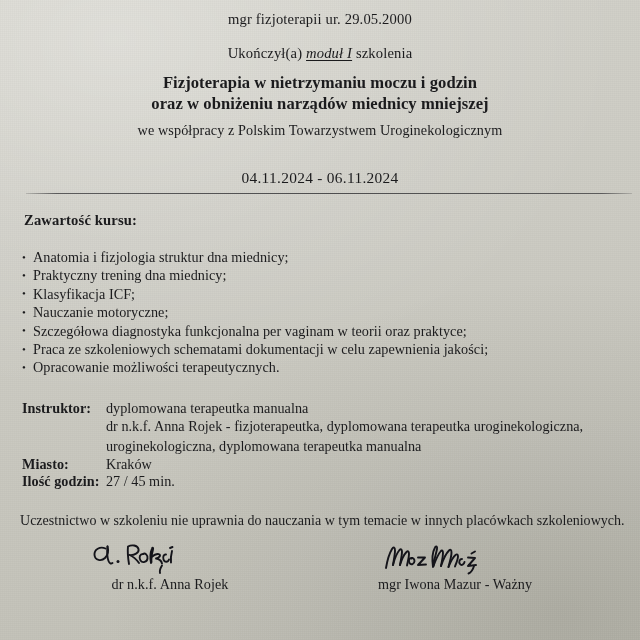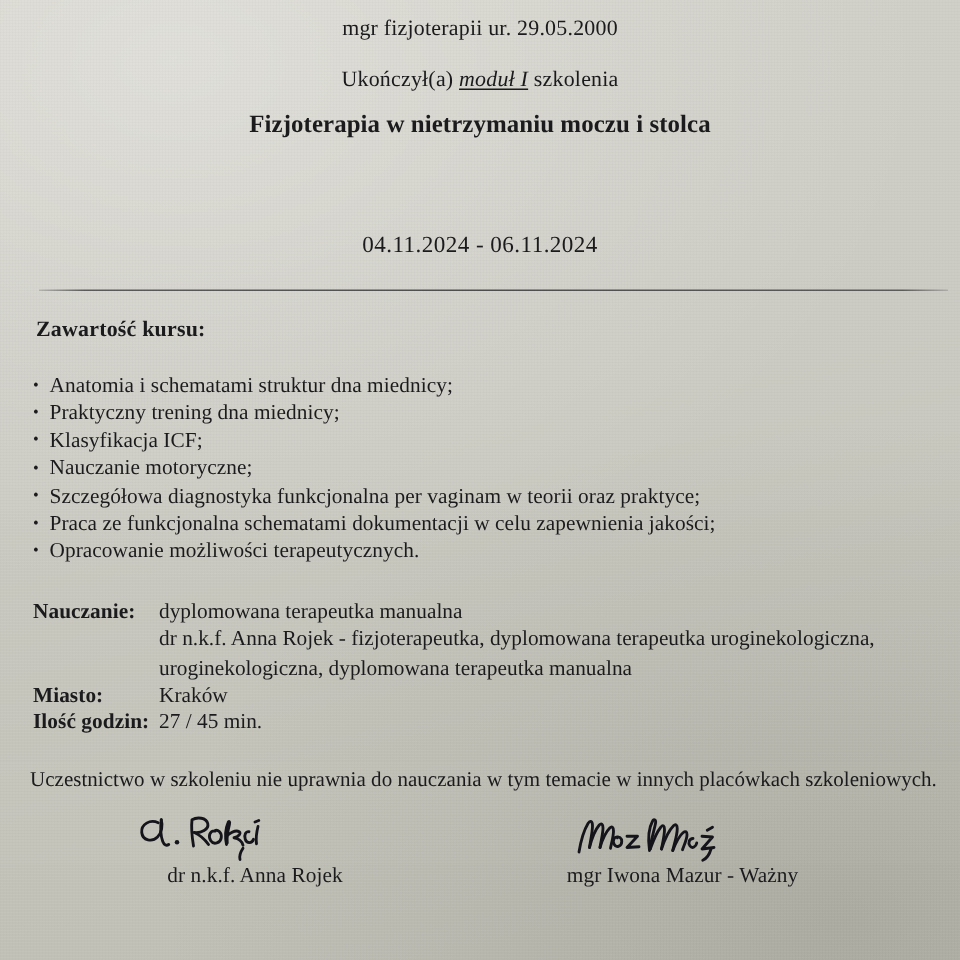--- a/index.html
+++ b/index.html
@@ -86,21 +86,21 @@
   .line-coop {
     position: absolute;
     left: 0; right: 0;
     top: 122px;
     font-size: 14.2px;
     letter-spacing: 0.1px;
   }
   .line-dates {
     position: absolute;
     left: 0; right: 0;
-    top: 155px;
+    top: 169px;
     font-size: 15.4px;
     letter-spacing: 0.3px;
   }
 
   
   #divider {
     position: absolute;
     left: 26px;
     width: 606px;
     top: 193px;
@@ -215,44 +215,46 @@
 
   <div id="content">
 
     <div class="clipped-line ctr"></div>
 
     <div class="line-degree ctr">mgr fizjoterapii  ur. 29.05.2000</div>
 
     <div class="line-module ctr"><span>Ukończył(a) </span><span class="emph">moduł I</span><span> szkolenia</span></div>
 
     <div class="title ctr">
-      <div>Fizjoterapia w nietrzymaniu moczu i stolca</div>
+      <div>Fizjoterapia w nietrzymaniu moczu i godzin</div>
+      <div>oraz w obniżeniu narządów miednicy mniejszej</div>
     </div>
 
+    <div class="line-coop ctr">we współpracy z Polskim Towarzystwem Uroginekologicznym</div>
 
     <div class="line-dates ctr">04.11.2024 - 06.11.2024</div>
 
     <div id="divider"></div>
 
     <div class="section-heading">Zawartość kursu:</div>
 
     <ul id="bullet-list">
-      <li>Anatomia i schematami struktur dna miednicy;</li>
+      <li>Anatomia i fizjologia struktur dna miednicy;</li>
       <li>Praktyczny trening dna miednicy;</li>
       <li>Klasyfikacja ICF;</li>
       <li>Nauczanie motoryczne;</li>
       <li>Szczegółowa diagnostyka funkcjonalna per vaginam w teorii oraz praktyce;</li>
-      <li>Praca ze funkcjonalna schematami dokumentacji w celu zapewnienia jakości;</li>
+      <li>Praca ze szkoleniowych schematami dokumentacji w celu zapewnienia jakości;</li>
       <li>Opracowanie możliwości terapeutycznych.</li>
     </ul>
 
     <div id="details">
 
       <div class="detail-row">
-        <div class="detail-label">Nauczanie:</div>
+        <div class="detail-label">Instruktor:</div>
         <div class="detail-value">
           <span class="sub">dyplomowana terapeutka manualna</span>
           <span class="sub">dr n.k.f. Anna Rojek - fizjoterapeutka, dyplomowana terapeutka uroginekologiczna,</span>
           <div class="gap-sm"></div>
           <span class="sub">uroginekologiczna, dyplomowana terapeutka manualna</span>
         </div>
       </div>
 
       <div class="detail-row">
         <div class="detail-label">Miasto:</div>

